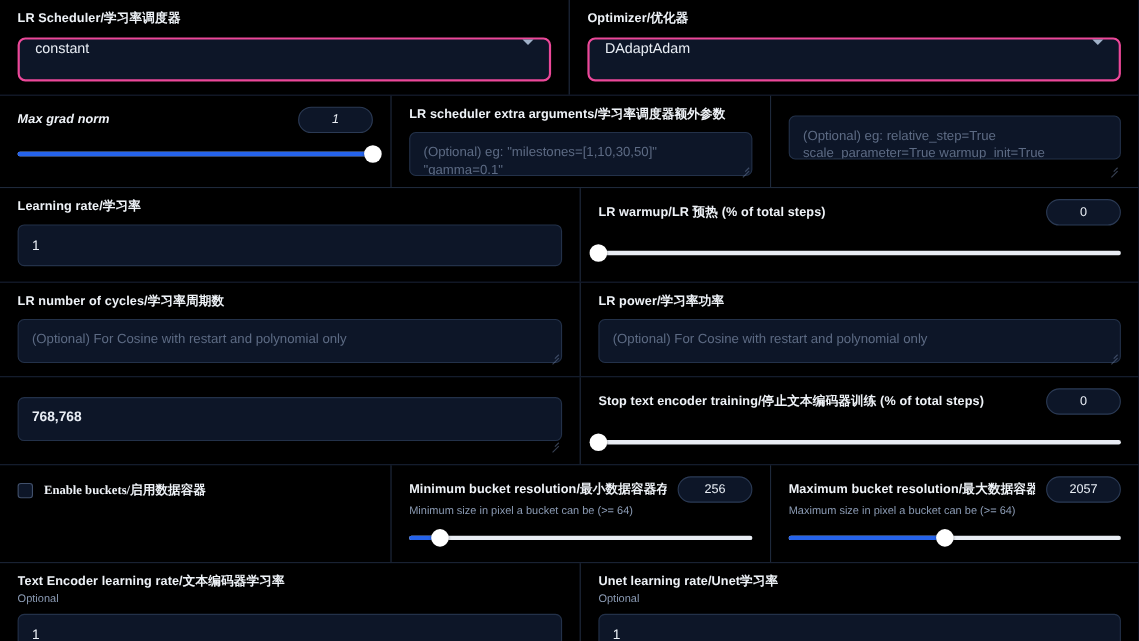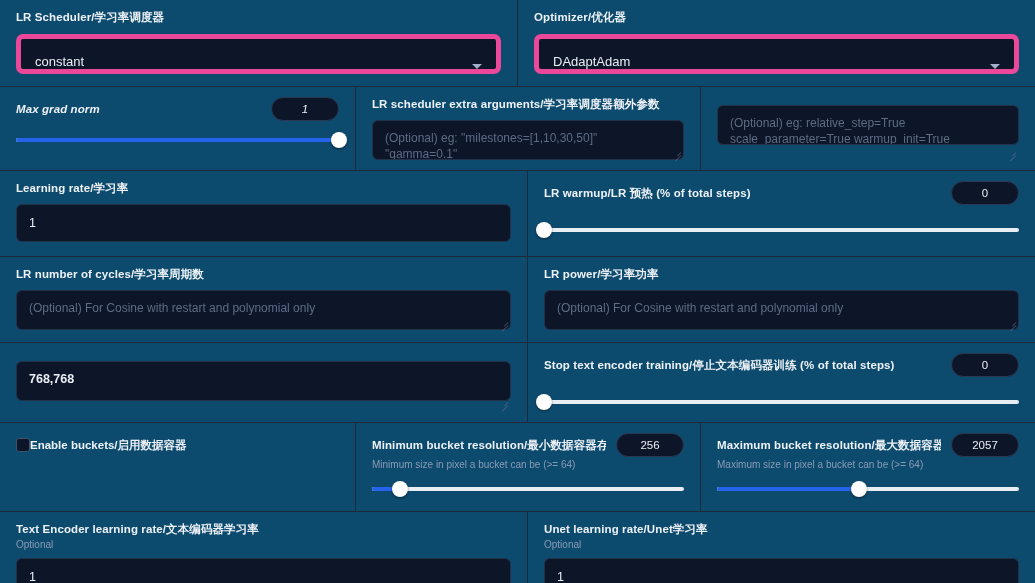--- a/index.html
+++ b/index.html
@@ -15,21 +15,21 @@
   .page { width: 1035px; height: 583px; position: relative; background: #0f172a; }
 
   
   .row { display: flex; width: 100%; border-top: 1px solid #1e293b; }
   .row:first-child { border-top: none; }
 
   .cell {
     position: relative;
     padding: 10px 16px 10px 16px;
     border-left: 1px solid #1e293b;
-    background: #0c4a6e;
+    background: #000000;
     flex: 1 1 0;
     min-width: 0;
   }
   .cell:first-child { border-left: none; }
 
   .label {
     font-size: 11.5px;
     font-weight: bold;
     color: #eef2f7;
     letter-spacing: .1px;
@@ -85,24 +85,24 @@
     transform: rotate(-45deg); transform-origin: right center;
   }
   .grip i:nth-child(1) { bottom: 2px; width: 8px; }
   .grip i:nth-child(2) { bottom: 5px; width: 5px; }
 
   
   .dropdown {
     margin-top: 9px;
     height: 40px;
     background: #0d1628;
-    border: 5px solid #ec4899;
+    border: 2px solid #ec4899;
     border-radius: 7px;
     display: flex;
-    align-items: flex-end;
+    align-items: flex-start;
     padding: 0 14px;
     font-size: 13px;
     color: #e9eef5;
     justify-content: space-between;
   }
   .caret {
     width: 0; height: 0;
     border-left: 5px solid transparent;
     border-right: 5px solid transparent;
     border-top: 5px solid #9fb0c8;
@@ -134,21 +134,21 @@
     background: #2563eb; border-radius: 2px;
   }
   .thumb {
     position: absolute; top: 0px; width: 16px; height: 16px;
     background: #ffffff; border-radius: 50%;
     box-shadow: 0 1px 2px rgba(0,0,0,.5);
     transform: translateX(-8px);
   }
 
   
-  .checkrow { display: flex; align-items: flex-start; padding-top: 3px; }
+  .checkrow { display: flex; align-items: flex-end; gap: 10px; padding-top: 3px; font-family: Liberation Serif, serif; }
   .checkbox {
     width: 14px; height: 14px; border-radius: 3px;
     border: 1px solid #41506b; background: #0d1628;
   }
   .checklabel { font-size: 11.5px; font-weight: bold; color: #eef2f7; }
 </style>
 </head>
 <body>
 
 <div class="page">

